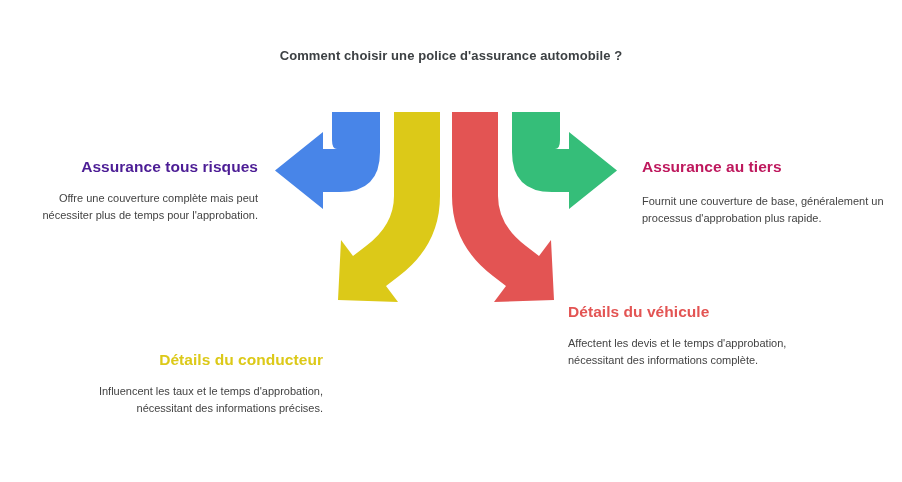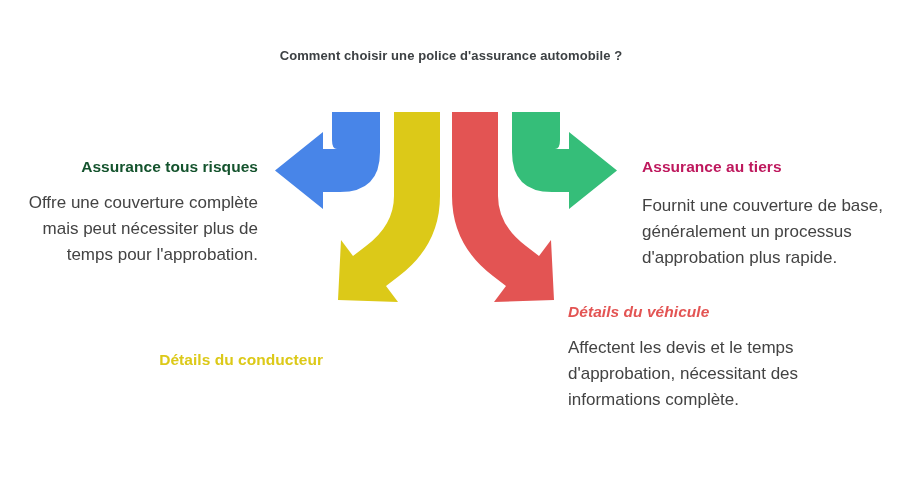--- a/index.html
+++ b/index.html
@@ -39,33 +39,33 @@
     position: absolute;
   }
   .heading {
     font-size: 15.5px;
     font-weight: bold;
     line-height: 1.3;
     letter-spacing: 0.05px;
     margin: 0;
   }
   .body-text {
-    font-size: 17px;
+    font-size: 11px;
     color: #434343;
     line-height: 1.52;
     margin: 0;
   }
   
   #block-full-coverage {
     left: 10px;
     top: 157px;
     width: 248px;
     text-align: right;
   }
-  #block-full-coverage .heading { color: #14532d; }
+  #block-full-coverage .heading { color: #4c1d95; }
   #block-full-coverage .body-text { margin-top: 13px; }
 
   
   #block-third-party {
     left: 642px;
     top: 157px;
     width: 250px;
     text-align: left;
   }
   #block-third-party .heading { color: #be185d; }
@@ -82,21 +82,21 @@
   #block-driver-details .heading { color: #dcc918; }
   #block-driver-details .body-text { margin-top: 13px; }
 
   
   #block-vehicle-details {
     left: 568px;
     top: 302px;
     width: 265px;
     text-align: left;
   }
-  #block-vehicle-details .heading { color: #e35453; font-style: italic; }
+  #block-vehicle-details .heading { color: #e35453; }
   #block-vehicle-details .body-text { margin-top: 13px; }
 </style>
 </head>
 <body>
 
 <div id="canvas">
 
   <div id="title">Comment choisir une police d'assurance automobile ?</div>
 
   <svg id="arrows" width="902" height="482" viewBox="0 0 902 482">
@@ -159,20 +159,21 @@
     <div class="body-text">Offre une couverture complète mais peut nécessiter plus de temps pour l'approbation.</div>
   </div>
 
   <div class="block" id="block-third-party">
     <div class="heading">Assurance au tiers</div>
     <div class="body-text">Fournit une couverture de base, généralement un processus d'approbation plus rapide.</div>
   </div>
 
   <div class="block" id="block-driver-details">
     <div class="heading">Détails du conducteur</div>
+    <div class="body-text">Influencent les taux et le temps d'approbation, nécessitant des informations précises.</div>
   </div>
 
   <div class="block" id="block-vehicle-details">
     <div class="heading">Détails du véhicule</div>
     <div class="body-text">Affectent les devis et le temps d'approbation, nécessitant des informations complète.</div>
   </div>
 
 </div>
 
 </body></html>

